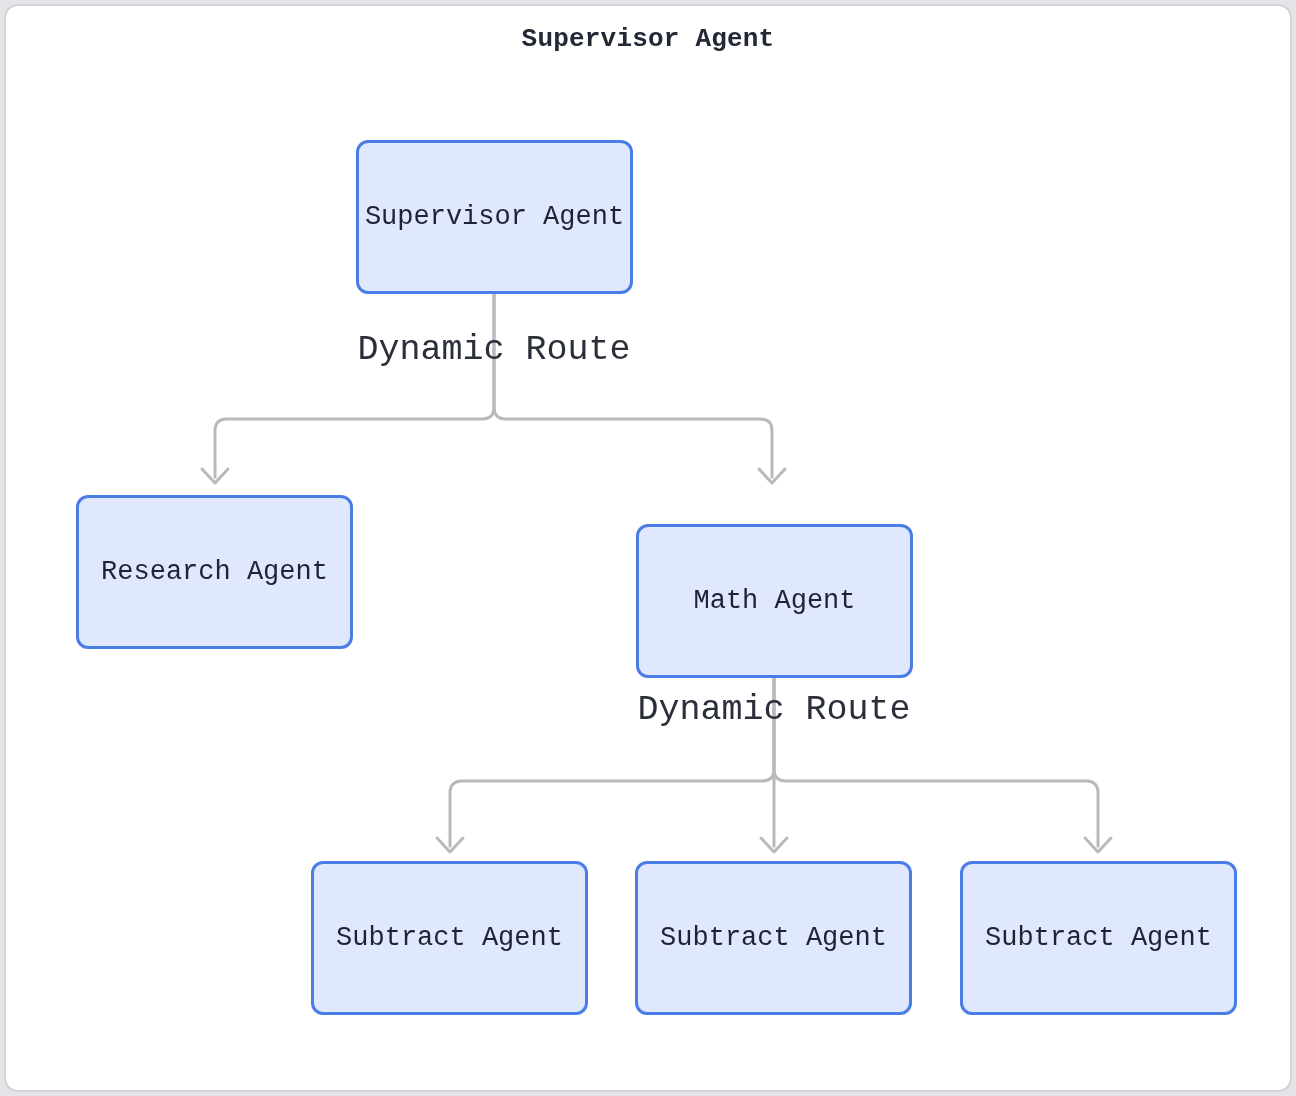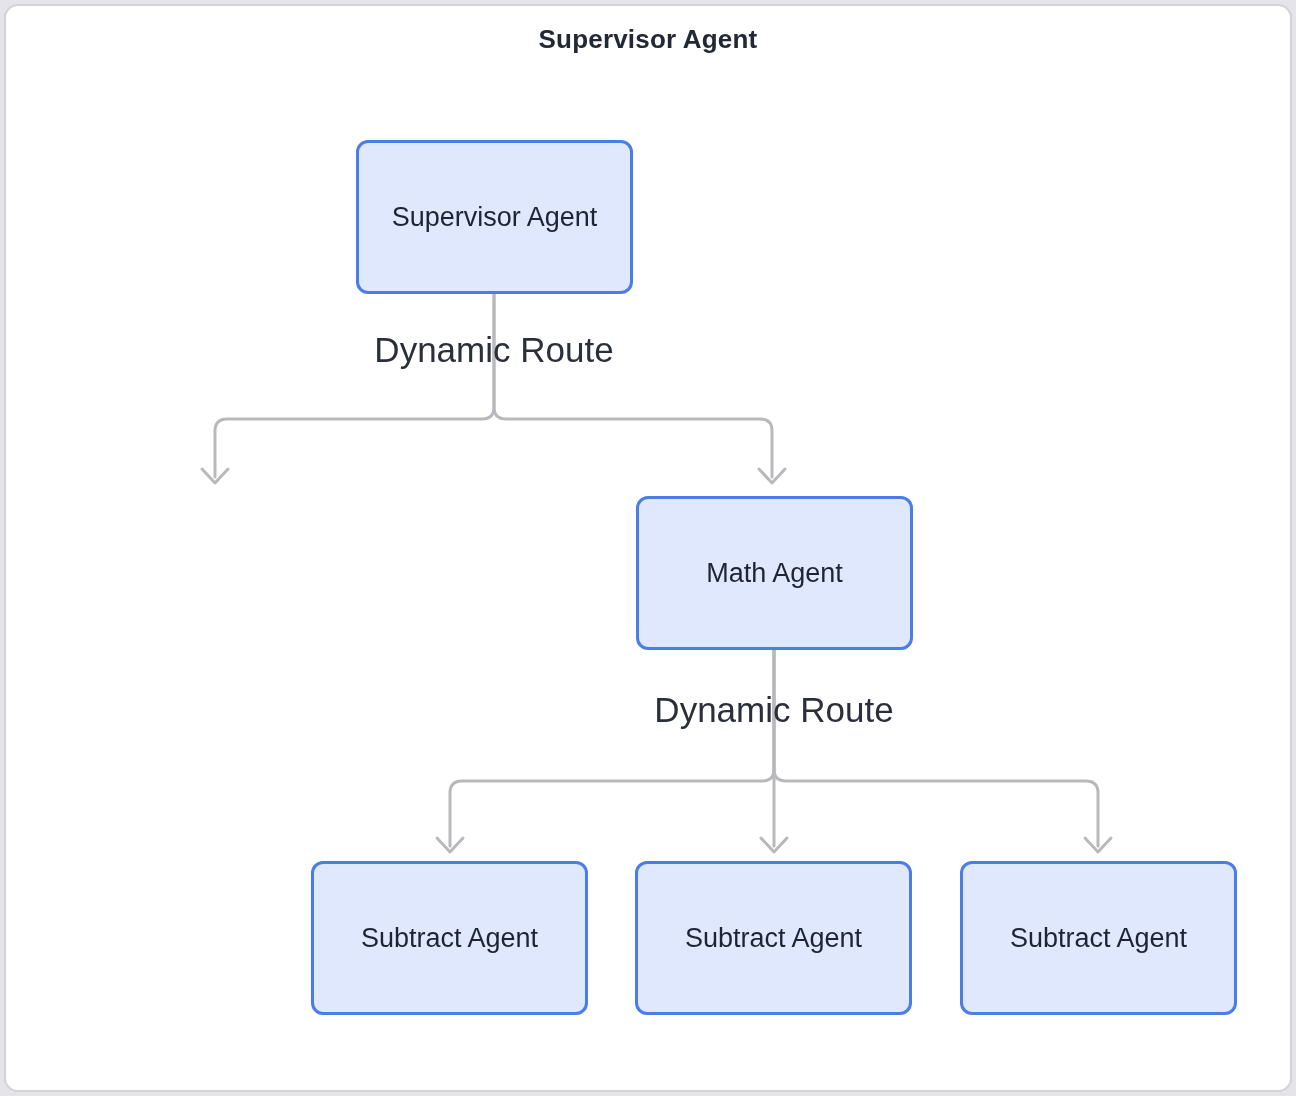--- a/index.html
+++ b/index.html
@@ -14,21 +14,21 @@
     --page-bg: #e5e5e9;
   }
   * { margin: 0; padding: 0; box-sizing: border-box; }
   html, body {
     width: 1296px; height: 1096px;
     background: var(--page-bg);
     font-family: "Liberation Sans", "DejaVu Sans", sans-serif;
   }
   .canvas {
     position: relative;
-    width: 1296px; height: 900px;
+    width: 1296px; height: 900px; font-family: Liberation Mono, monospace;
   }
   .card {
     position: absolute;
     left: 4px; top: 4px;
     width: 1288px; height: 1088px;
     background: var(--card-bg);
     border: 2px solid var(--card-border);
     border-radius: 14px;
     overflow: hidden;
   }
@@ -62,21 +62,21 @@
     border: 3px solid var(--node-border);
     border-radius: 12px;
     display: flex;
     align-items: center;
     justify-content: center;
     font-size: 27px;
     color: var(--node-text);
   }
   .node-supervisor { left: 350px; top: 134px; }
   .node-research   { left: 70px;  top: 489px; }
-  .node-math       { left: 630px; top: 490px; text-align: center; }
+  .node-math       { left: 630px; top: 518px; text-align: center; }
   .node-subtract-1 { left: 305px; top: 855px; }
   .node-subtract-2 { left: 629px; top: 855px; }
   .node-subtract-3 { left: 954px; top: 855px; }
   .edge-label {
     position: absolute;
     transform: translate(-50%, -50%);
     font-size: 35px;
     color: var(--label-text);
     white-space: nowrap;
   }
@@ -106,20 +106,23 @@
       <path d="M755,832 L768,846 L781,832"></path>
 
       <path d="M768,644 L768,763 Q768,775 780,775 L1080,775 Q1092,775 1092,787 L1092,840"></path>
       <path d="M1079,832 L1092,846 L1105,832"></path>
     </svg>
 
     <div class="node node-supervisor">
       <span>Supervisor Agent</span>
     </div>
 
+    <div class="node node-research">
+      <span>Research Agent</span>
+    </div>
 
     <div class="node node-math">
       <span>Math Agent</span>
     </div>
 
     <div class="node node-subtract-1">
       <span>Subtract Agent</span>
     </div>
 
     <div class="node node-subtract-2">

